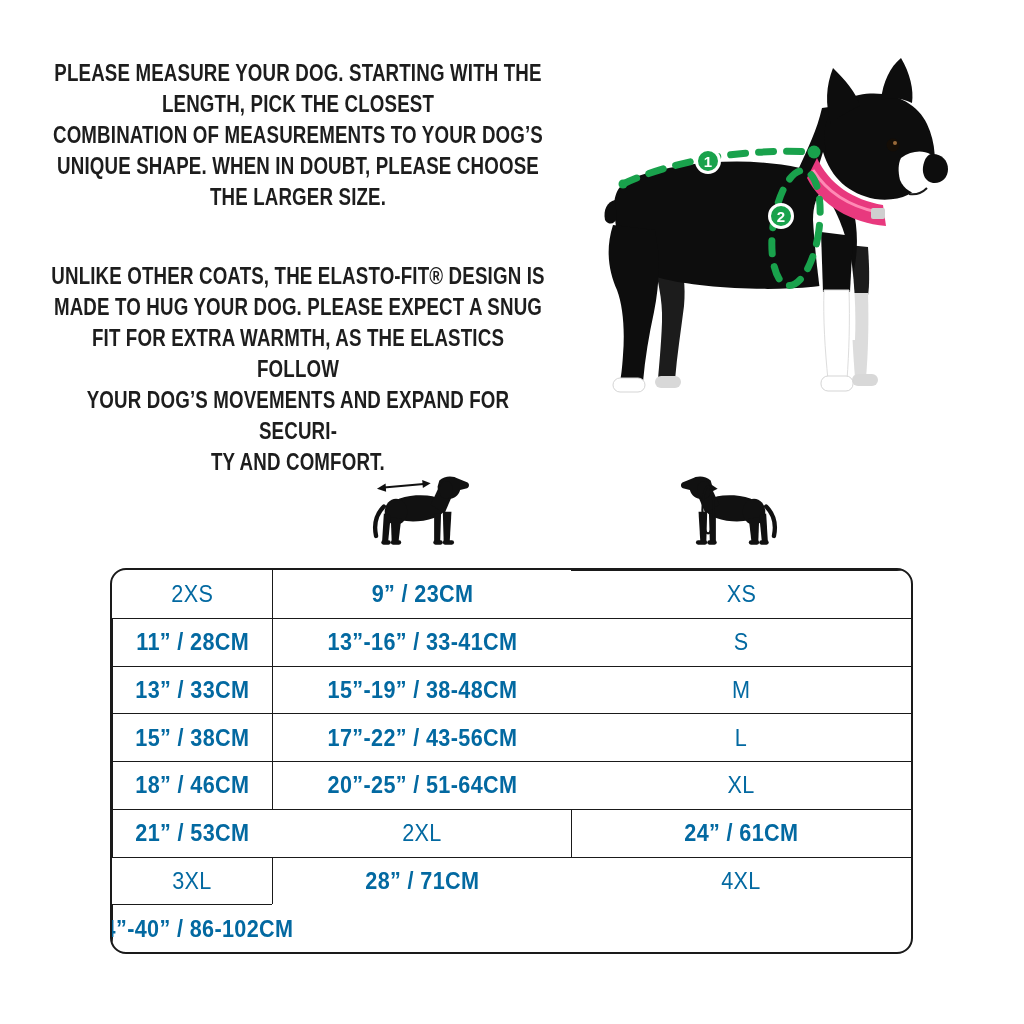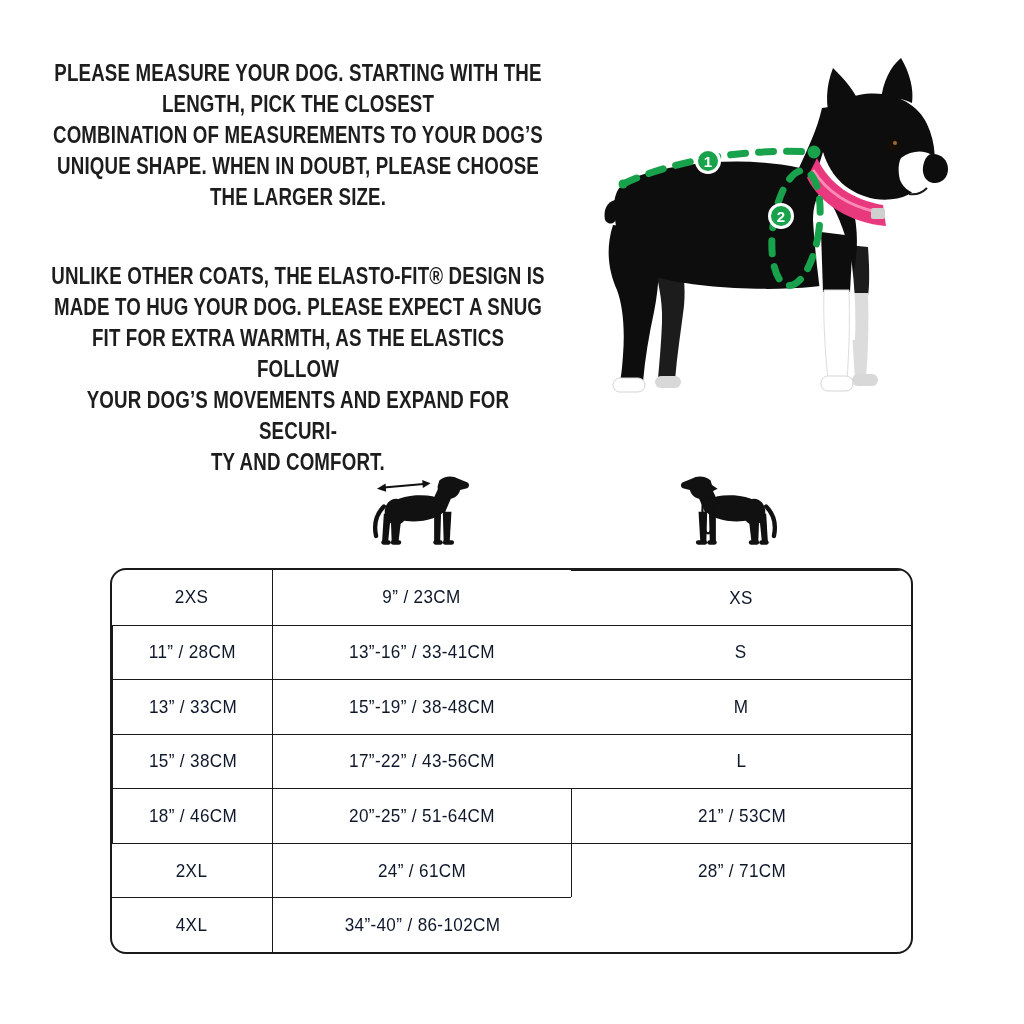--- a/index.html
+++ b/index.html
@@ -15,23 +15,23 @@
 
   
   .abs{position:absolute;}
 
   
   .size-table{position:absolute;left:110px;top:568px;width:803px;height:386px;
               border:2.5px solid #1a1a1a;border-radius:16px;overflow:hidden;
               display:grid;grid-template-columns:160px 299px 1fr;grid-auto-rows:1fr;
               background:#fff;box-sizing:border-box;}
   .cell{display:flex;align-items:center;justify-content:center;
-        font-size:19px;letter-spacing:.4px;color:#0f172a;}
+        font-size:24px;letter-spacing:.4px;color:#0369a1;}
   .cell span{display:inline-block;transform:scaleX(.9);white-space:nowrap;}
-  .cell.c2,.cell.c3{border-left:1.5px solid #1a1a1a;}
+  .cell.c2,.cell.c3{border-left:1.5px solid #1a1a1a;font-weight:bold;}
   .cell.rb{border-top:1.5px solid #1a1a1a;}
 </style>
 </head>
 <body>
 
 <div id="canvas">
 
   <div id="para1" class="para">PLEASE MEASURE YOUR DOG. STARTING WITH THE
 LENGTH, PICK THE CLOSEST
 COMBINATION OF MEASUREMENTS TO YOUR DOG’S
@@ -176,31 +176,37 @@
     <div class="cell c1 rb">
         <span>L</span>
       </div>
     <div class="cell c2 rb">
         <span>18” / 46CM</span>
       </div>
     <div class="cell c3 rb">
         <span>20”-25” / 51-64CM</span>
       </div>
 
+    <div class="cell c1 rb">
+        <span>XL</span>
+      </div>
     <div class="cell c2 rb">
         <span>21” / 53CM</span>
       </div>
 
     <div class="cell c1 rb">
         <span>2XL</span>
       </div>
     <div class="cell c2 rb">
         <span>24” / 61CM</span>
       </div>
 
+    <div class="cell c1 rb">
+        <span>3XL</span>
+      </div>
     <div class="cell c2 rb">
         <span>28” / 71CM</span>
       </div>
 
     <div class="cell c1 rb">
         <span>4XL</span>
       </div>
     <div class="cell c3 rb">
         <span>34”-40” / 86-102CM</span>
       </div>

